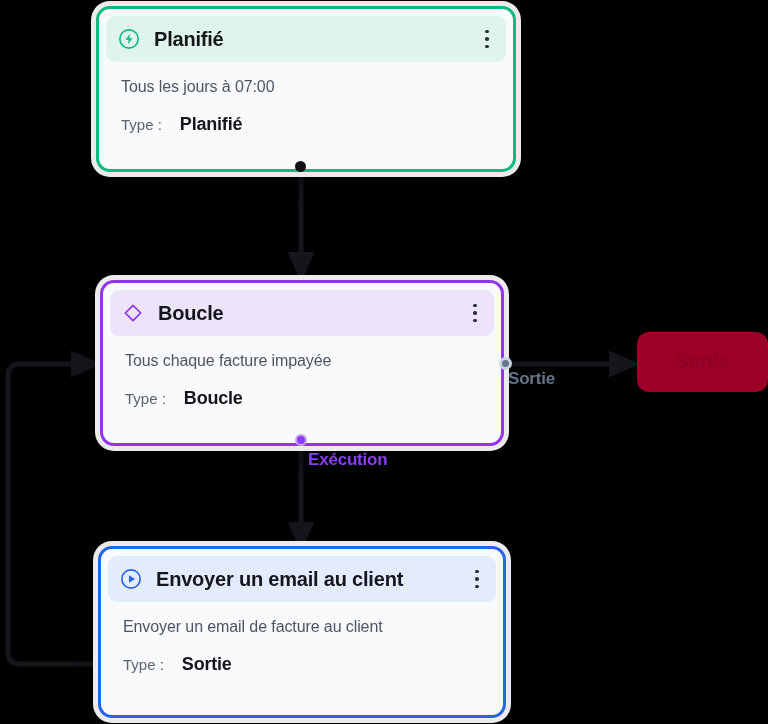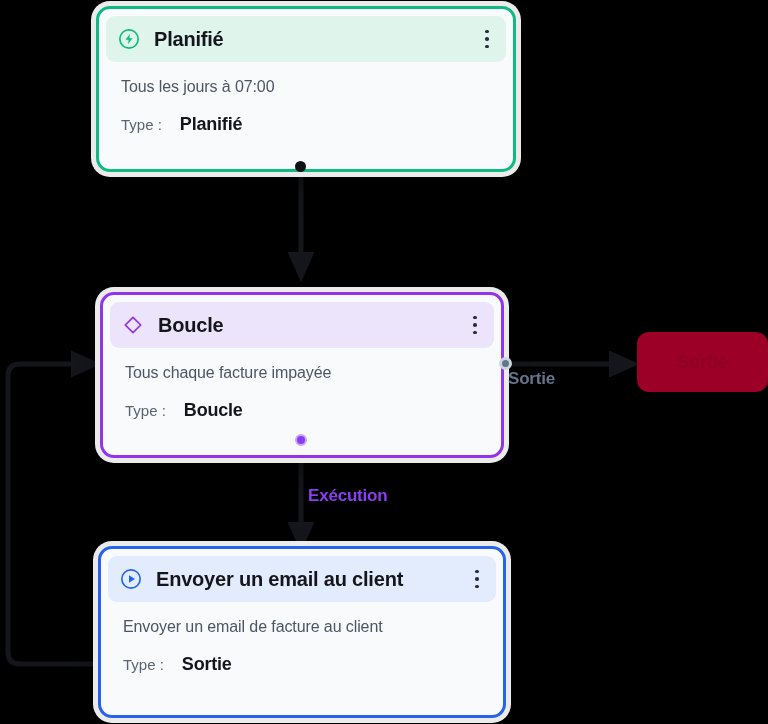--- a/index.html
+++ b/index.html
@@ -114,21 +114,21 @@
   }
 
   
   #node-trigger {
     left: 96px; top: 6px; width: 420px; height: 166px;
     border-color: #10b981;
   }
   #node-trigger .node-header { background: #dff5ec; }
 
   #node-loop {
-    left: 100px; top: 292px; width: 404px; height: 166px;
+    left: 100px; top: 280px; width: 404px; height: 166px;
     border-color: #9333ea;
   }
   #node-loop .node-header { background: #ece4fa; }
 
   #node-email {
     left: 98px; top: 546px; width: 408px; height: 172px;
     border-color: #2563eb;
   }
   #node-email .node-header { background: #e3ecfd; }
 
@@ -162,21 +162,20 @@
     letter-spacing: -0.2px;
     white-space: nowrap;
   }
   #label-sortie {
     left: 508px; top: 369px;
     color: #64748b;
   }
   #label-execution {
     left: 308px; top: 450px;
     color: #8b3ef0;
-    margin-top: 36px;
   }
 
   
   #output-block {
     position: absolute;
     left: 637px; top: 332px;
     width: 131px; height: 60px;
     border-radius: 12px;
     background: #9c0027;
     display: flex;

